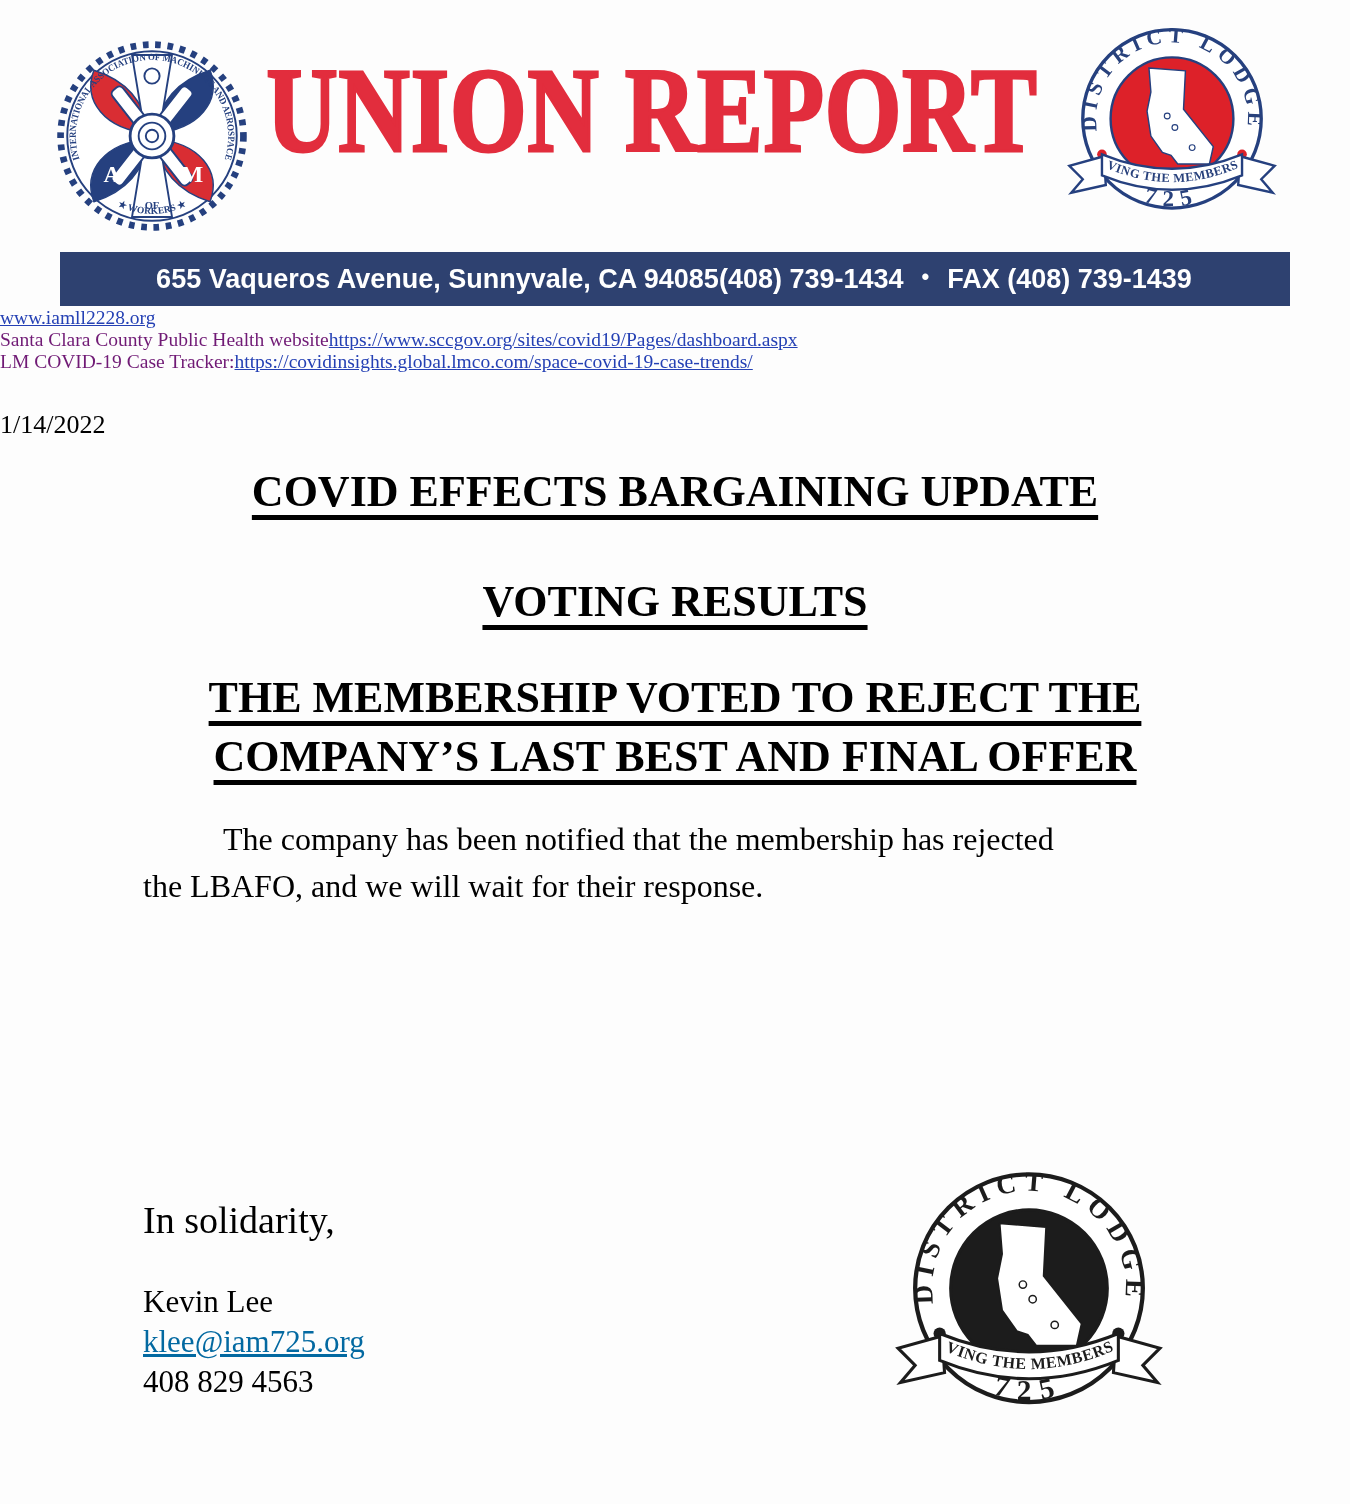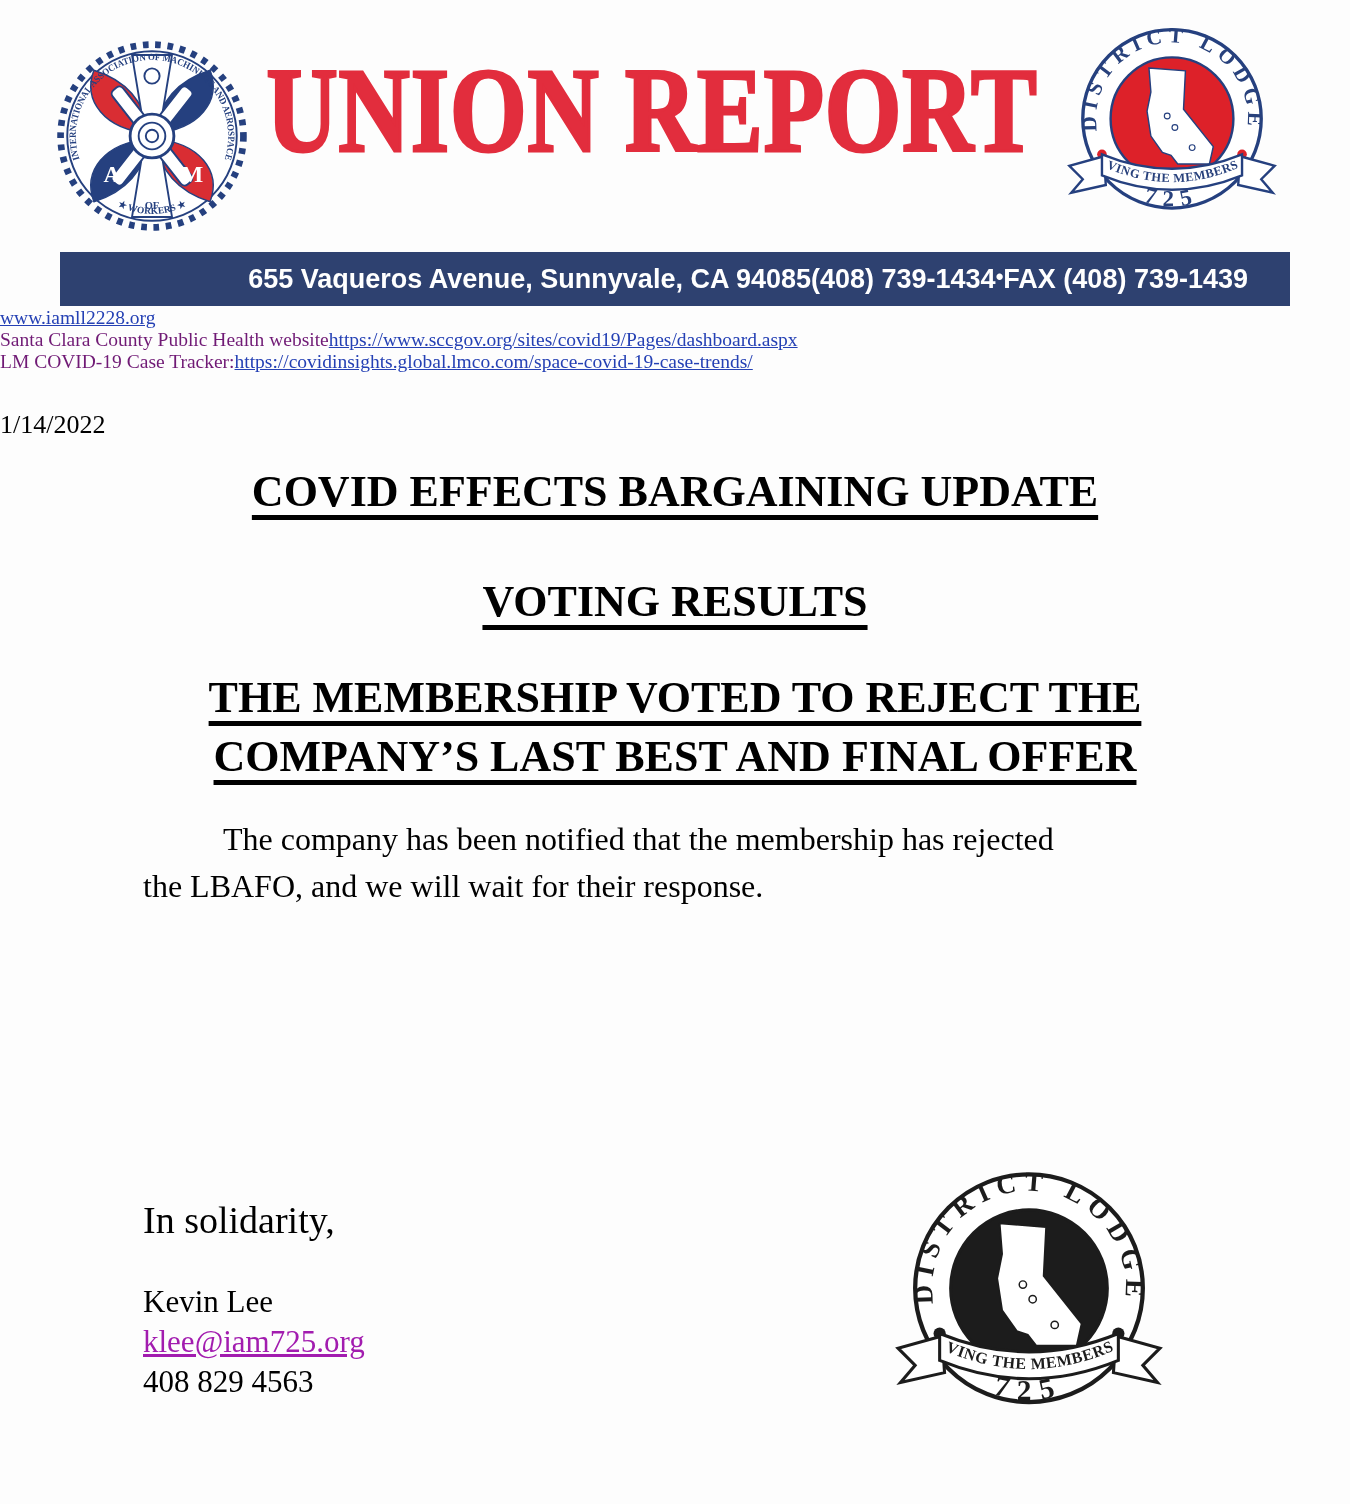--- a/index.html
+++ b/index.html
@@ -17,26 +17,26 @@
   .masthead-text{
     font-family:"Liberation Serif",serif;font-weight:bold;font-size:112px;
     color:#e22d3d;-webkit-text-stroke:3px #e22d3d;white-space:nowrap;
     transform:scale(0.88,1.08);letter-spacing:1px;
   }
   .dl-logo{position:absolute;left:1052px;top:20px;width:240px;height:213px;}
   
   .banner{
     position:absolute;left:60px;top:252px;width:1230px;height:54px;
     background:#2e4170;box-sizing:border-box;
-    display:flex;align-items:center;justify-content:flex-end;
+    display:flex;align-items:center;justify-content:center;
     padding:0 42px 0 40px;
     font-family:"Liberation Sans",sans-serif;font-weight:bold;font-size:27px;
     color:#ffffff;white-space:nowrap;
   }
-  .phone-group{display:flex;align-items:center;}
+  .phone-group{display:flex;align-items:center;gap:18px;}
   .bullet{font-size:22px;position:relative;top:-2px;}
   
   .links{
     position:absolute;left:0;top:307px;width:1350px;text-align:left;
     font-size:19.5px;line-height:22px;
   }
   .links a{color:#2440b4;text-decoration:underline;cursor:pointer;}
   .link-label{color:#701a75;}
   
   .doc-date{position:absolute;left:0;top:410px;width:1350px;font-size:26px;}
@@ -48,21 +48,21 @@
   .h1{position:absolute;left:0;top:462px;width:1350px;}
   .h2{position:absolute;left:0;top:572px;width:1350px;}
   .h3{position:absolute;left:0;top:668px;width:1350px;}
   .para{position:absolute;left:143px;width:1080px;font-size:32px;line-height:47px;}
   .p1{top:816px;}
   .p2{top:947px;}
   .ind1{padding-left:80px;}
   .ind2{padding-left:94px;}
   .closing{position:absolute;left:143px;top:1198px;font-size:38px;}
   .signature{position:absolute;left:143px;top:1282px;font-size:31px;line-height:40px;}
-  .signature a{color:#a21caf;text-decoration:underline;cursor:pointer;}
+  .signature a{color:#0369a1;text-decoration:underline;cursor:pointer;}
   .bw-logo{position:absolute;left:876px;top:1162px;width:306px;height:272px;}
   
   svg text{font-family:"Liberation Serif",serif;}
   .nvy{fill:#25407f;}
   .nvy-s{stroke:#25407f;}
   .blk-s{stroke:#1c1c1c;}
 </style>
 </head>
 <body>
 

